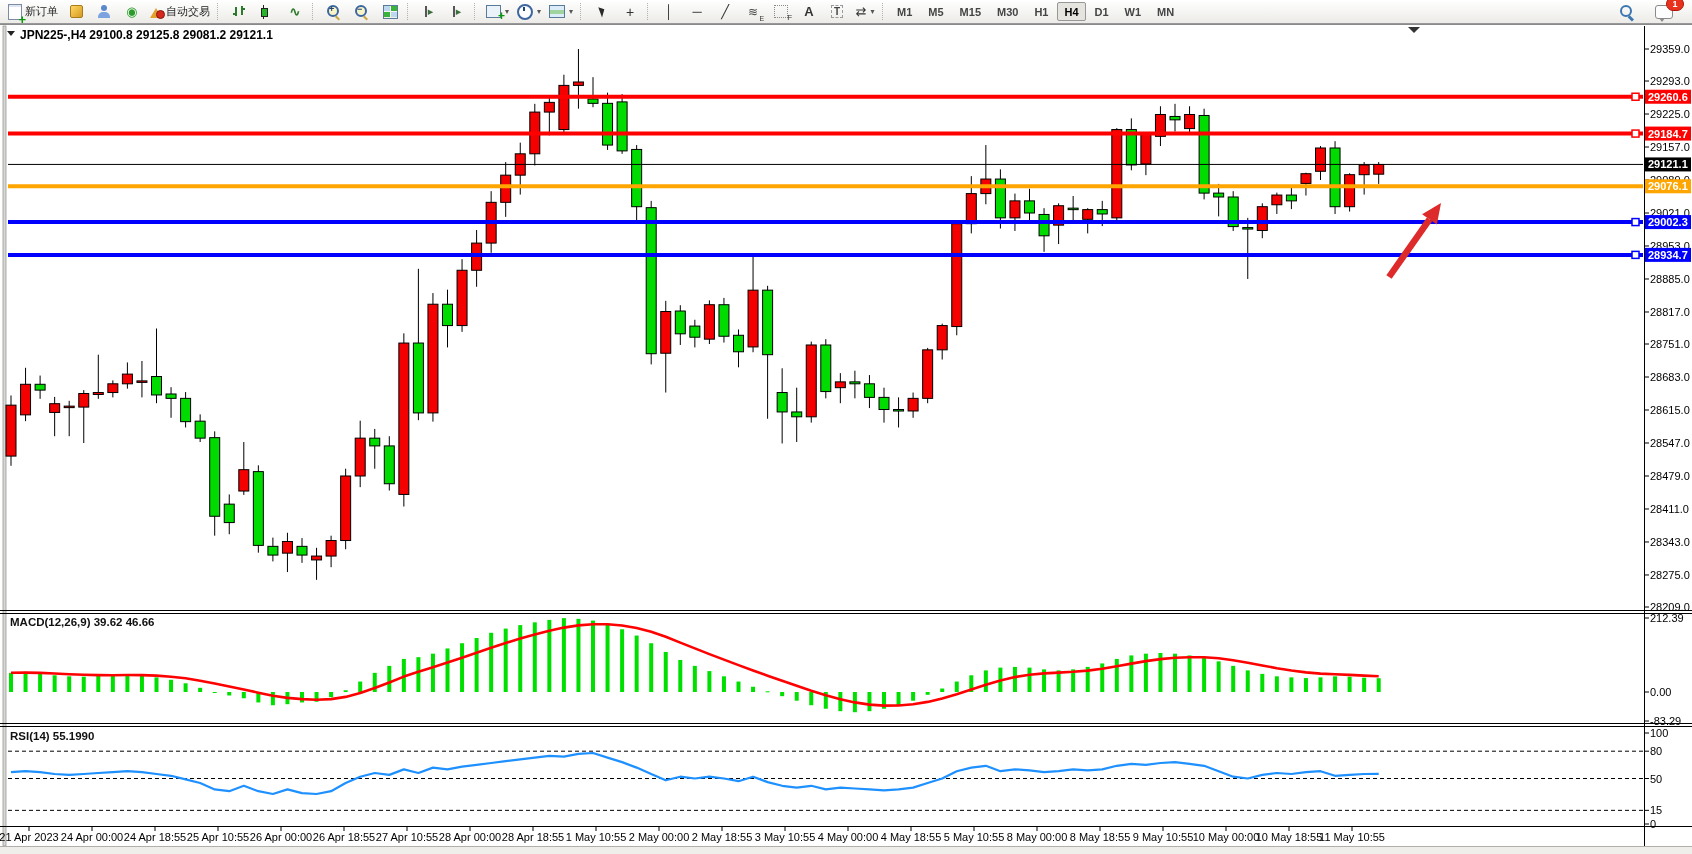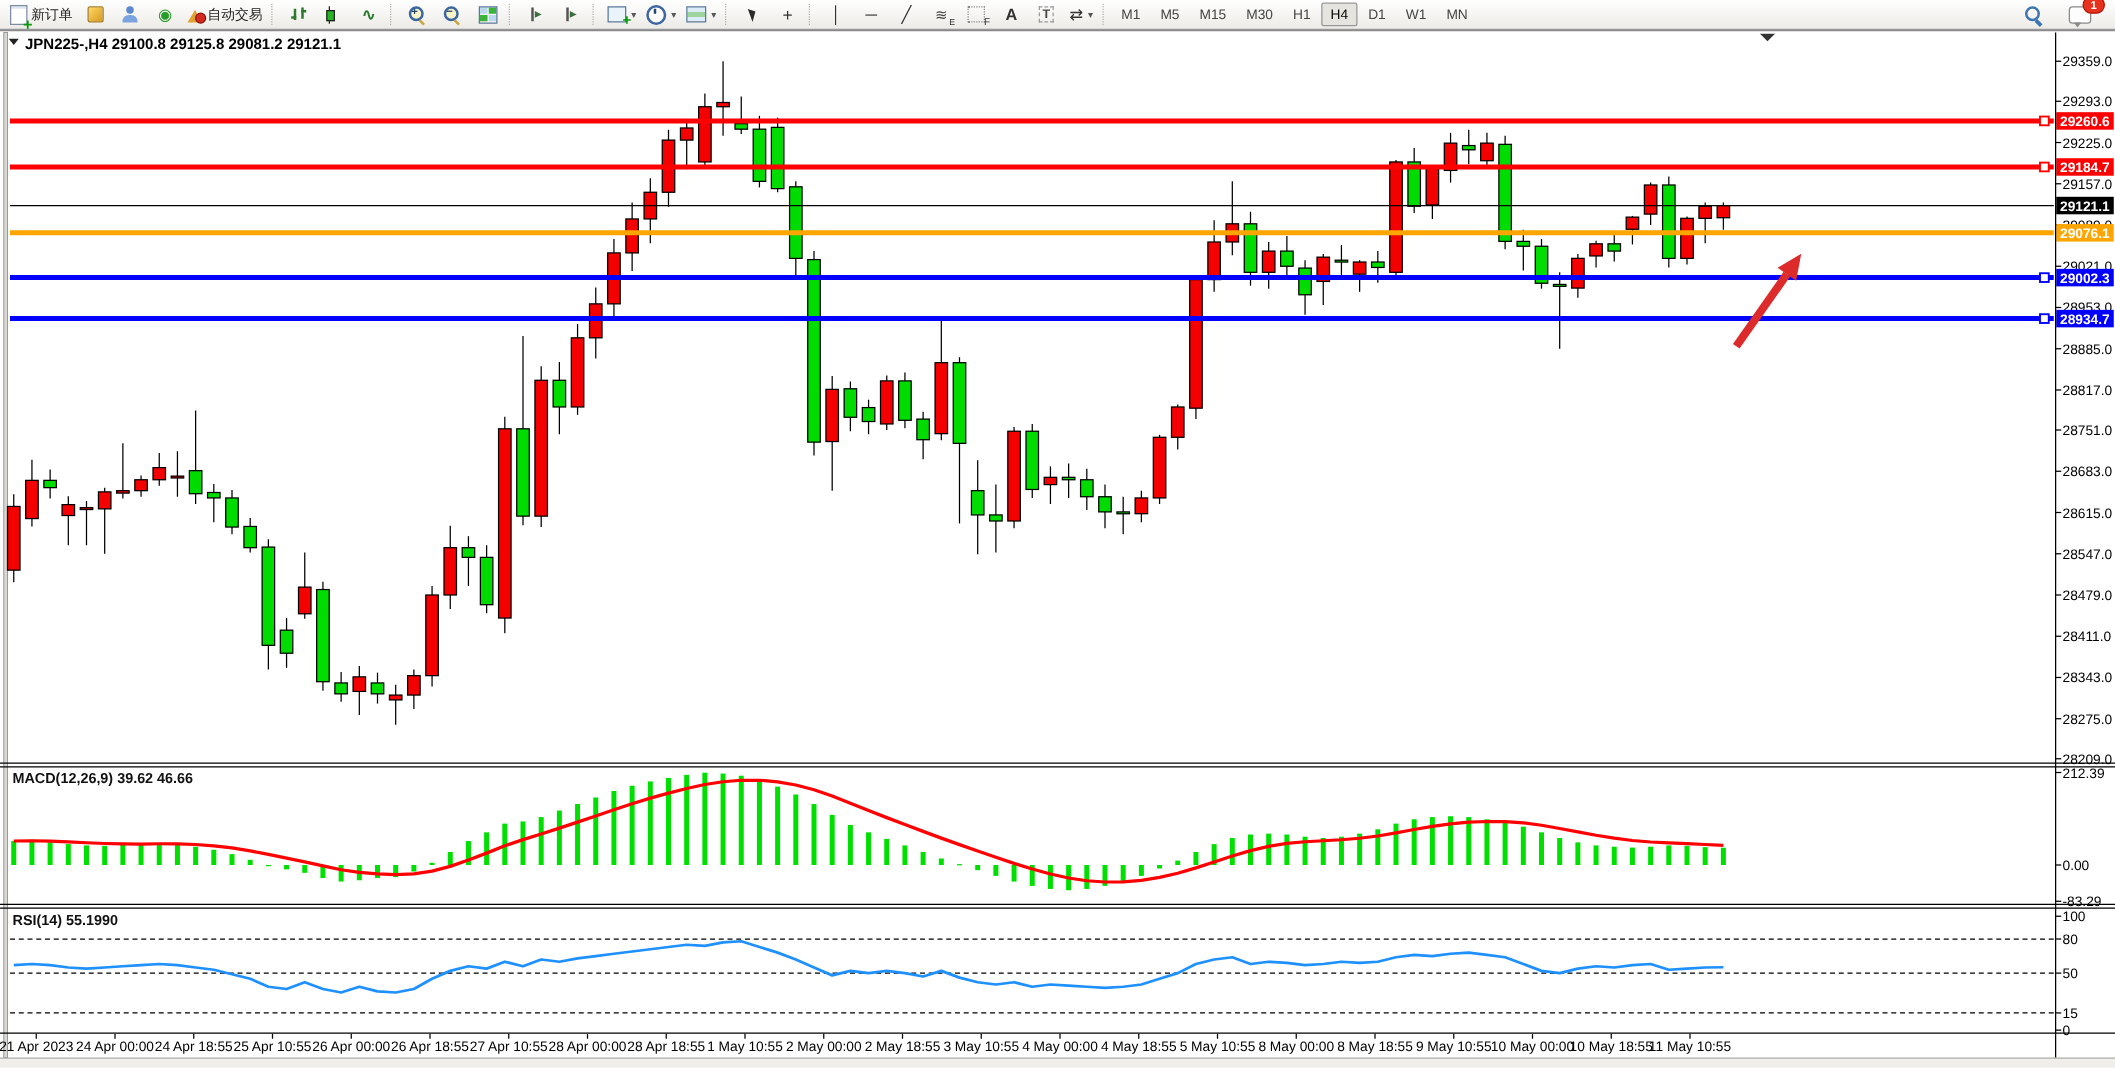--- a/index.html
+++ b/index.html
@@ -6,21 +6,21 @@
     font-family:"Liberation Sans",sans-serif;-webkit-font-smoothing:antialiased;}
   #stage{position:relative;width:1692px;height:652px;background:#f0efec;}
 
   
   .tb{position:absolute;top:0;left:0;right:0;height:23px;background:linear-gradient(#ffffff,#ecebe7);
       border-bottom:1px solid #98989a;display:flex;align-items:center;padding-left:4px;z-index:10;
       font-size:11px;color:#222;}
   .tbtn{height:20px;min-width:20px;display:flex;align-items:center;justify-content:center;gap:3px;
       padding:0 3px;border:1px solid transparent;border-radius:2px;white-space:nowrap;cursor:default;}
   .sep{width:4px;height:17px;border-left:1px dotted #b3b2ae;margin:0 3px 0 3px;}
-  .tf{font-weight:400;color:#454545;padding:0 6px;height:17px;display:flex;align-items:center;border:1px solid transparent;}
+  .tf{font-weight:700;color:#454545;padding:0 6px;height:17px;display:flex;align-items:center;border:1px solid transparent;}
   .tf.active{background:#e6e4df;border:1px solid #97979a;border-radius:2px;color:#000;}
   .dd{font-size:8px;color:#555;margin-left:1px;}
   .tb-right{margin-left:auto;display:flex;align-items:center;gap:10px;margin-right:14px;}
 
   
   .i-doc{width:12px;height:14px;background:#fff;border:1px solid #7d8ca3;position:relative;box-shadow:inset 0 2px 0 #dfe6f2;}
   .i-doc:after{content:"+";position:absolute;right:-5px;bottom:-6px;color:#089a08;font-weight:700;font-size:13px;line-height:11px;}
   .i-gold{width:11px;height:11px;background:linear-gradient(135deg,#ffd863,#d79a22);border:1px solid #a87c1a;border-radius:2px;}
   .i-person{width:12px;height:13px;position:relative;}
   .i-person:before{content:"";position:absolute;left:3px;top:0;width:6px;height:6px;border-radius:50%;background:#5b87cf;}

